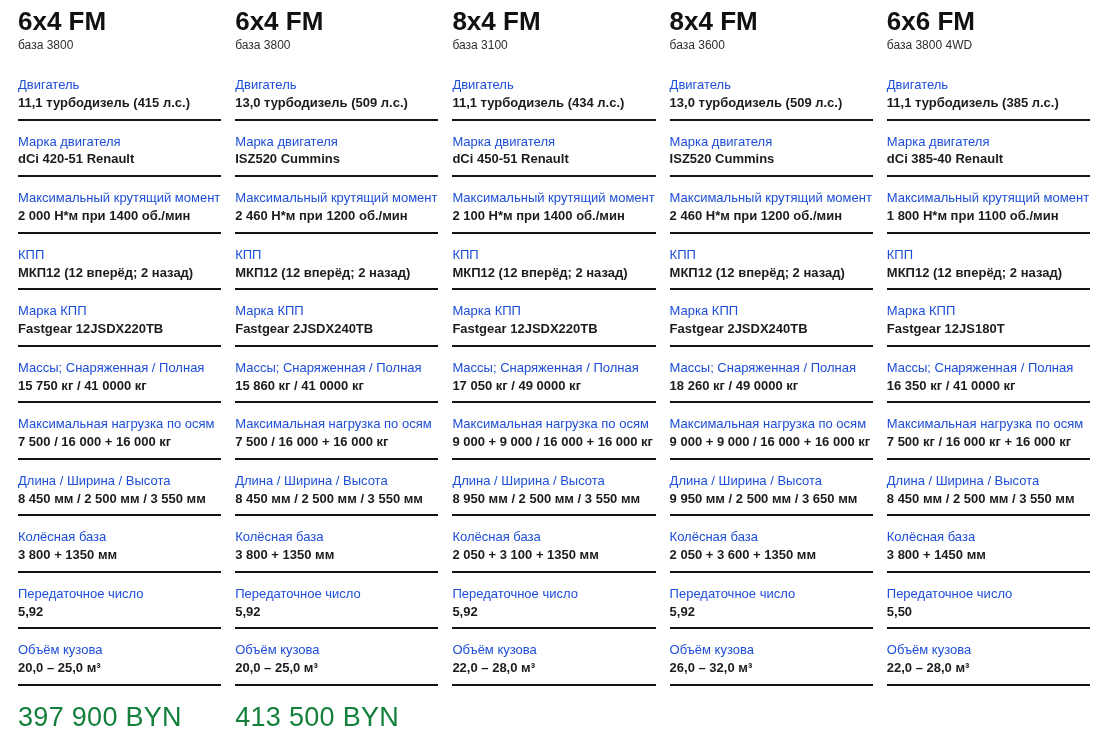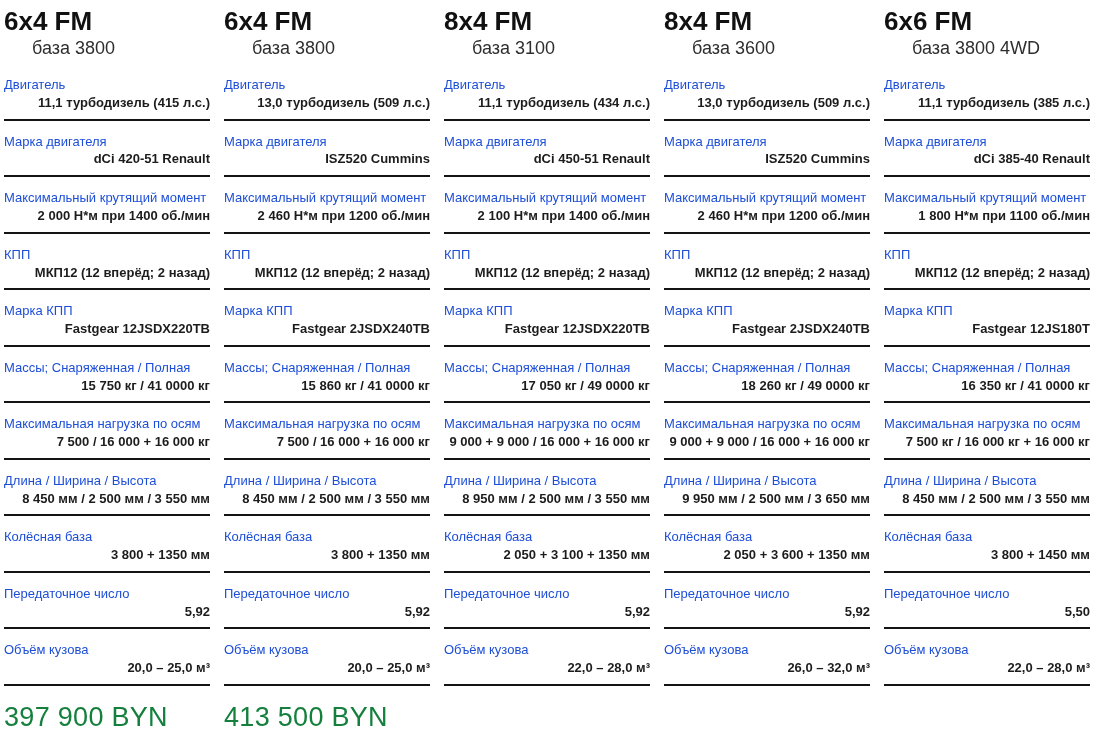--- a/index.html
+++ b/index.html
@@ -11,59 +11,57 @@
   }
   body {
     width: 1100px;
     height: 733px;
     overflow: hidden;
   }
   .grid {
     display: grid;
     grid-template-columns: repeat(5, 1fr);
     column-gap: 14px;
-    padding: 8px 10px 0 4px;
+    padding: 8px 10px 0 18px;
     box-sizing: border-box;
     width: 1100px;
   }
   .column { min-width: 0; }
   .model-header { height: 56px; }
   .model-title {
     margin: 0;
     font-size: 26px;
     font-weight: bold;
     color: #111111;
     line-height: 1.05;
     white-space: nowrap;
   }
   .model-subtitle {
     margin-top: 3px;
-    font-size: 18px;
+    font-size: 12px;
     color: #2e2e2e;
     white-space: nowrap;
-    margin-left: 28px;
   }
   .spec-row {
     padding: 14px 0 8px 0;
     border-bottom: 2px solid #141414;
   }
   .spec-label {
     font-size: 13px;
     line-height: 1.15;
     color: #1d4ed8;
     white-space: nowrap;
   }
   .spec-value {
     margin-top: 2px;
     font-size: 13px;
     line-height: 1.2;
     font-weight: bold;
     color: #1c1c1c;
     white-space: nowrap;
-    text-align: right;
   }
   .price {
     margin-top: 16px;
     font-size: 27px;
     font-weight: normal;
     color: #15803d;
     letter-spacing: 0.3px;
     white-space: nowrap;
   }
 </style>

